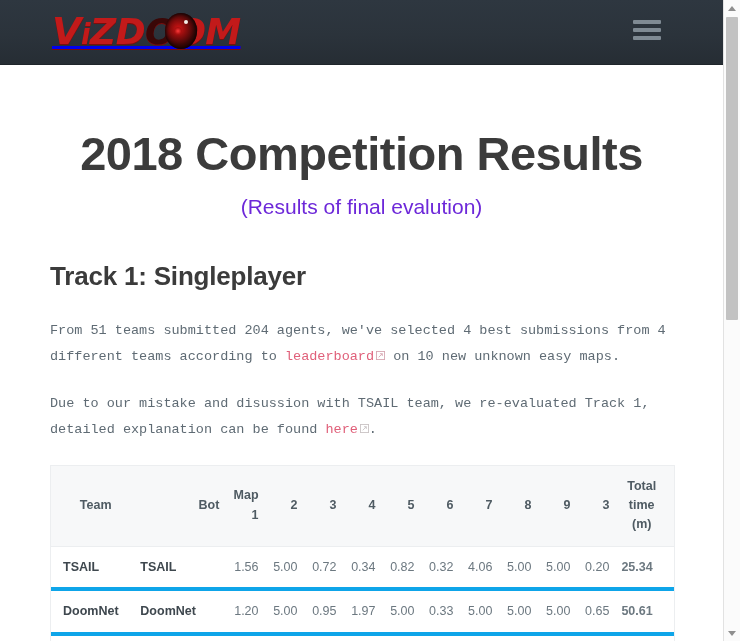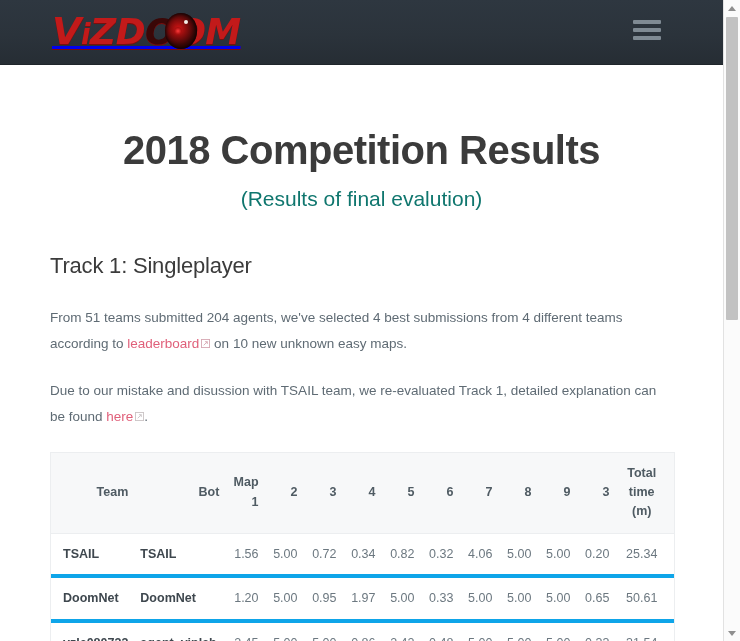--- a/index.html
+++ b/index.html
@@ -105,45 +105,46 @@
   }
   
   .content {
     padding: 0 50px;
     width: 723px;
   }
   .page-title {
     margin: 0;
     padding-top: 62px;
     text-align: center;
-    font-size: 40px;
+    font-size: 47px;
     font-weight: bold;
     color: #3b3b3b;
     letter-spacing: -0.5px;
     line-height: 1.15;
   }
   .page-subtitle {
     margin: 14px 0 0 0;
     text-align: center;
     font-size: 21px;
-    color: #0f766e;
+    color: #6d28d9;
     font-weight: normal;
   }
   .section-title {
     margin: 42px 0 0 0;
-    font-size: 22px;
-    font-weight: normal;
+    font-size: 26px;
+    font-weight: bold;
     color: #3b3b3b;
     letter-spacing: -0.2px;
   }
   .para {
     margin: 26px 0 0 0;
     font-size: 13.5px;
     line-height: 1.9;
     color: #5f6b74;
+    font-family: Liberation Mono, monospace;
   }
   .para + .para { margin-top: 22px; }
   a.ext {
     color: #e0607a;
     text-decoration: none;
   }
   .ext-icon {
     display: inline-block;
     width: 9px;
     height: 9px;
@@ -168,36 +169,36 @@
   table.results thead th {
     background: #f7f8f9;
     color: #4f5b63;
     font-weight: bold;
     font-size: 12.5px;
     padding: 11px 6px;
     vertical-align: middle;
     line-height: 1.55;
     border-bottom: 1px solid #eceef0;
   }
-  table.results thead th.c-team { text-align: right; padding-left: 12px; width: 78px; }
+  table.results thead th.c-team { text-align: center; padding-left: 12px; width: 78px; }
   table.results thead th.c-bot  { text-align: right; width: 92px; }
   table.results thead th.c-map  { text-align: right; width: 40px; }
   table.results thead th.c-total{ text-align: center; padding-right: 12px; width: 62px; }
   table.results tbody td {
     padding: 11px 6px;
     color: #6c7880;
     border-top: 4px solid #0ea5e9;
     line-height: 1.5;
     white-space: nowrap;
   }
   table.results tbody tr:first-child td { border-top: none; }
   table.results tbody td.c-team { text-align: left; padding-left: 12px; }
   table.results tbody td.c-bot  { text-align: left; }
   table.results tbody td.c-map  { text-align: right; }
-  table.results tbody td.c-total{ text-align: center; padding-right: 12px; }
+  table.results tbody td.c-total{ text-align: left; padding-right: 12px; font-weight: bold; }
   table.results tbody tr.strong td.c-team,
   table.results tbody tr.strong td.c-bot {
     font-weight: bold;
     color: #3e474e;
   }
   
   .scrollbar {
     position: absolute;
     right: 0; top: 0;
     width: 17px;

